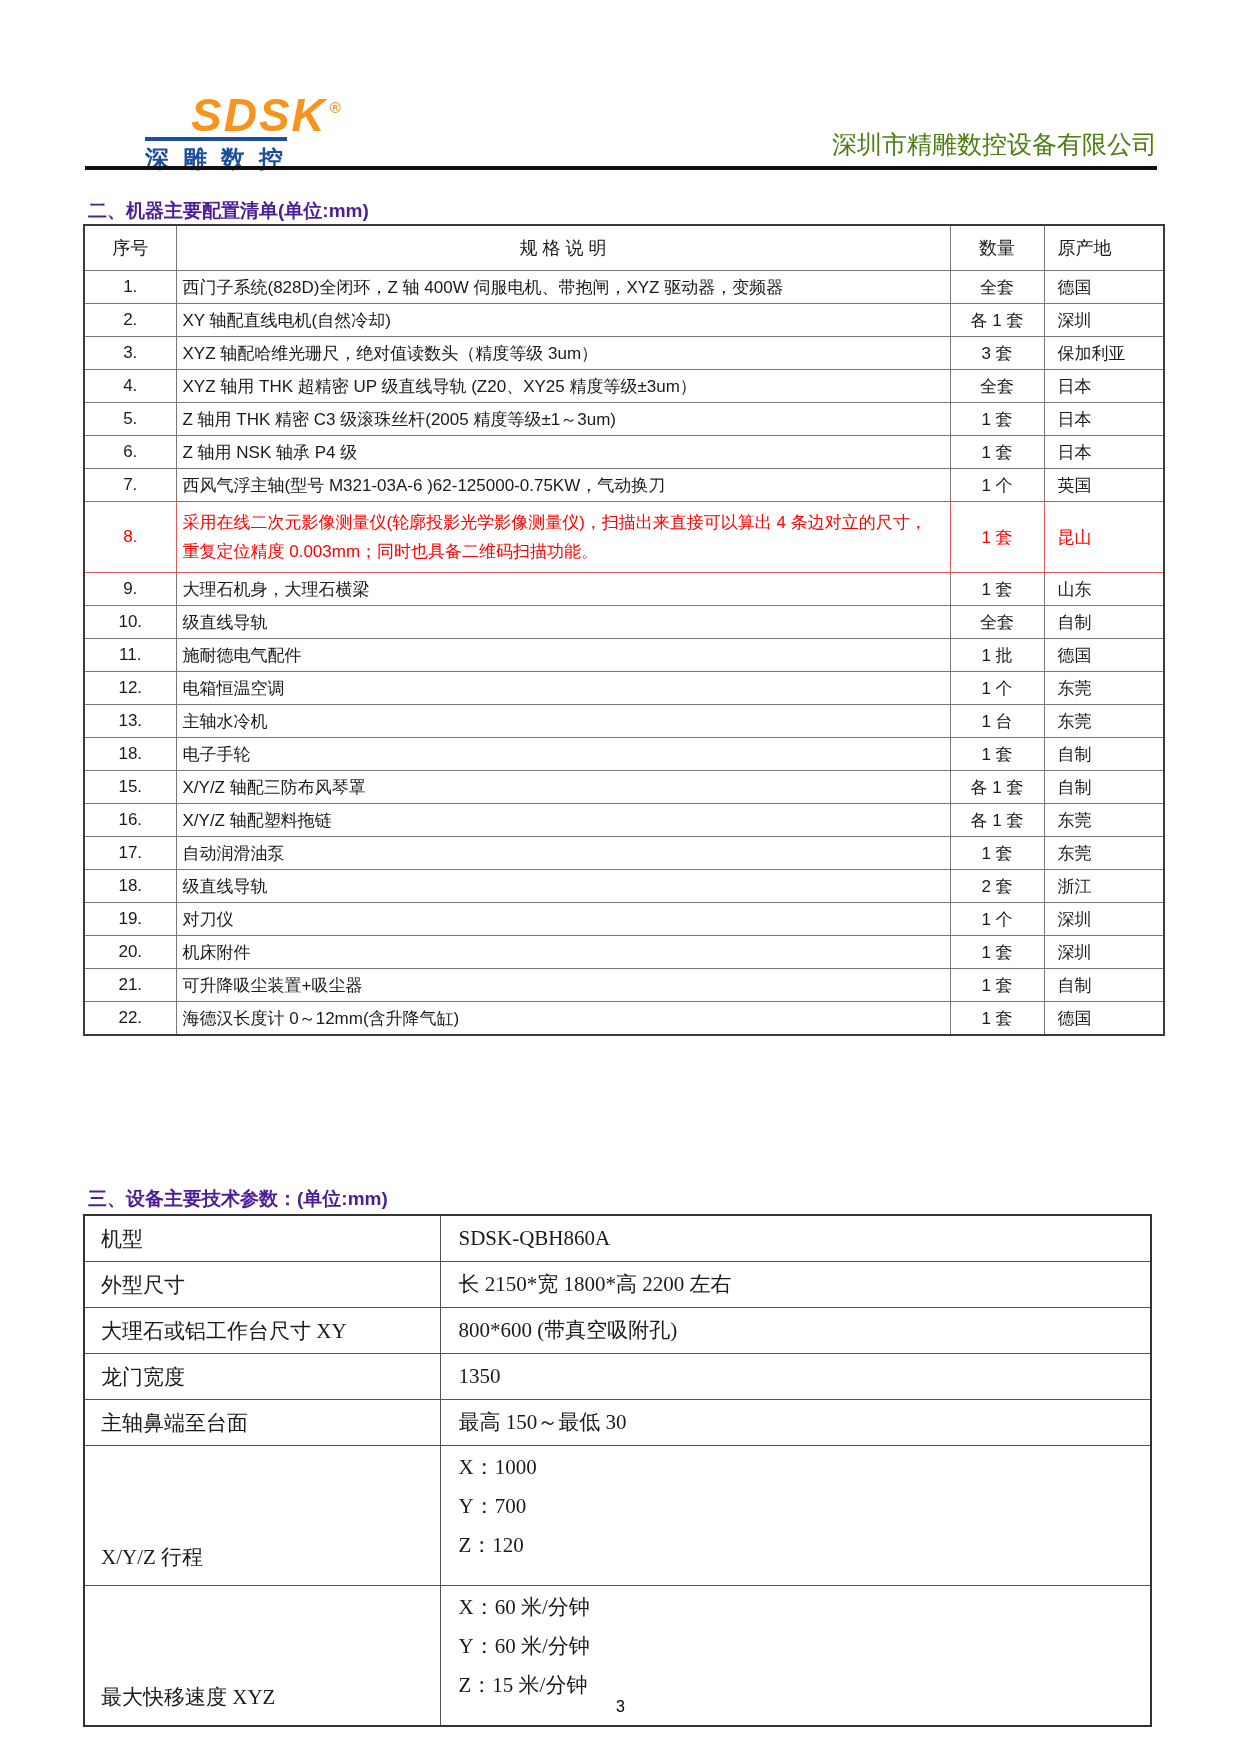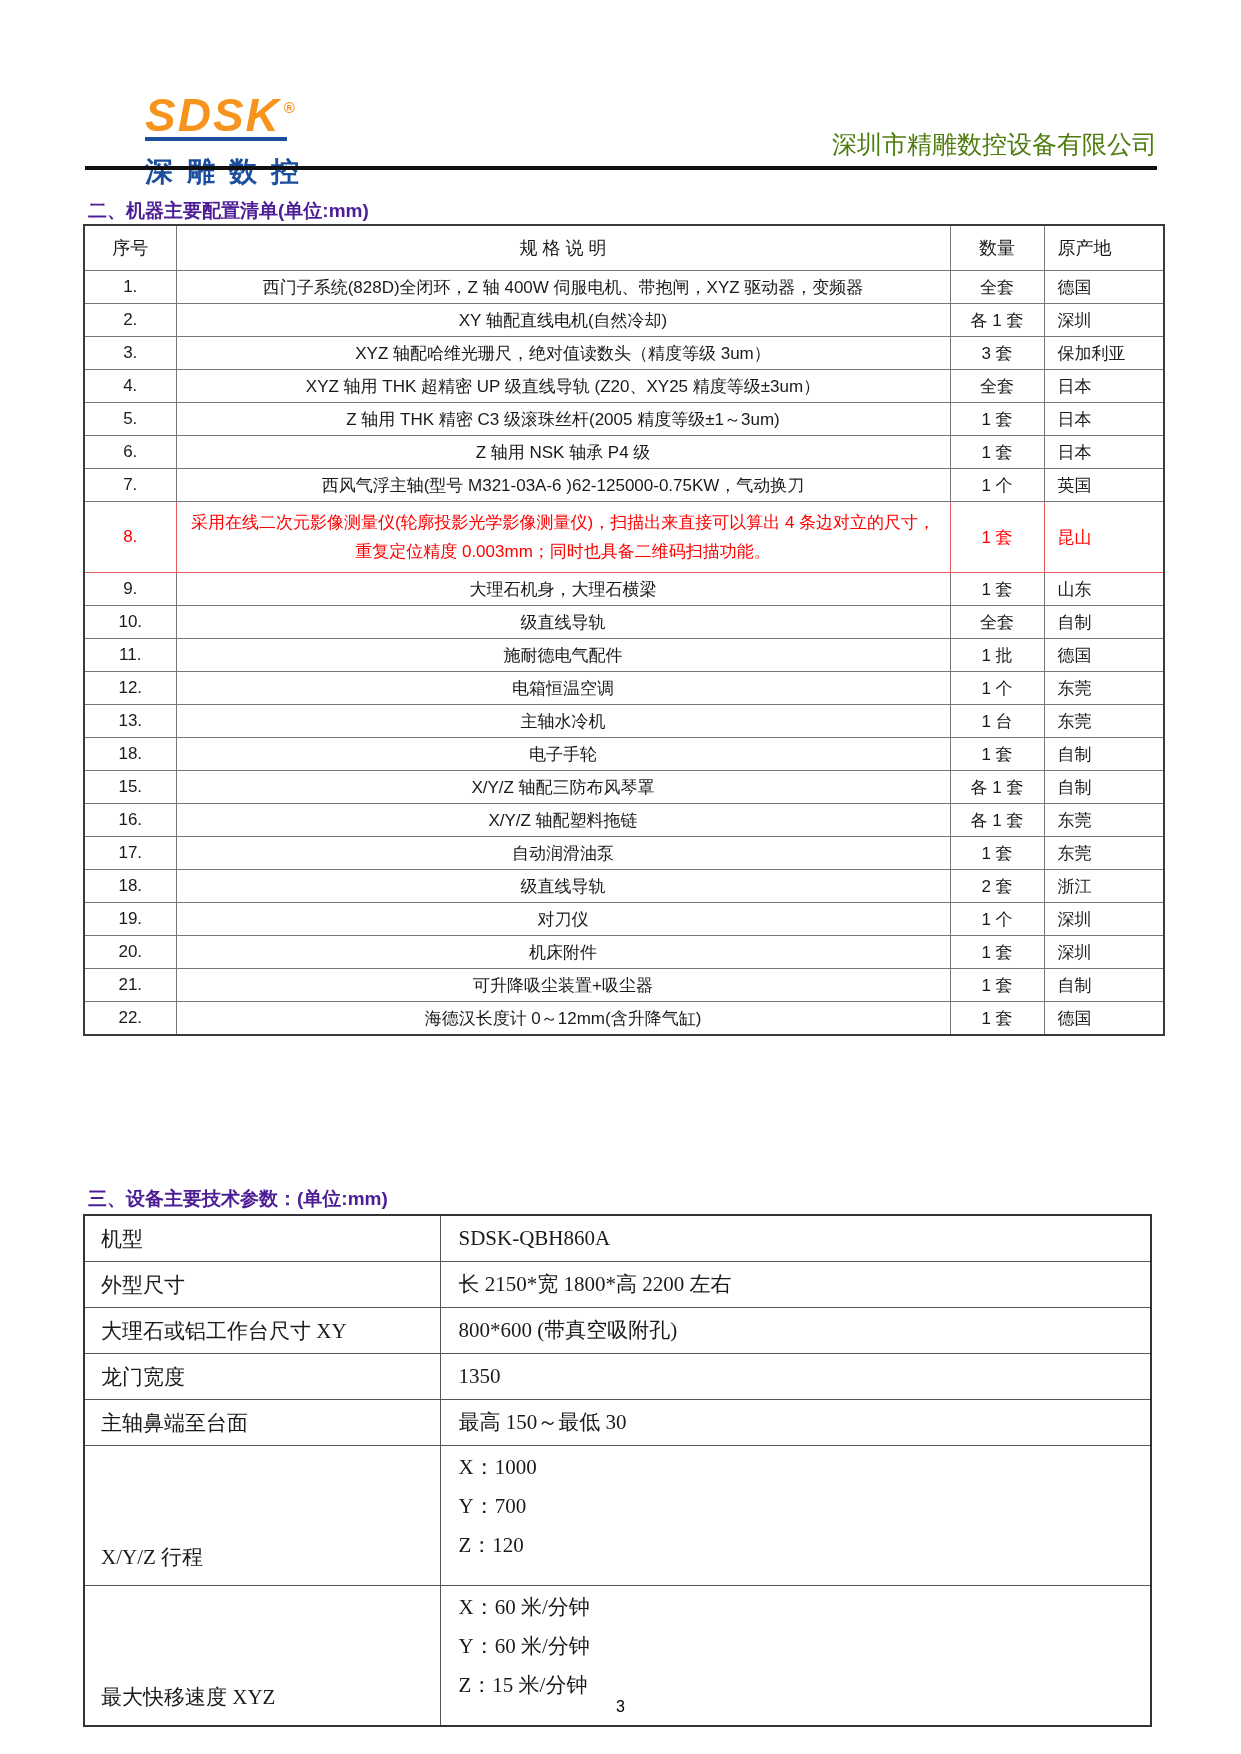--- a/index.html
+++ b/index.html
@@ -4,43 +4,43 @@
 <style>
   html,body{margin:0;padding:0;}
   body{
     width:1241px;height:1754px;position:relative;background:#ffffff;
     font-family:"Liberation Sans",sans-serif;color:#1a1a1a;
     -webkit-font-smoothing:antialiased;
   }
   
   .logo{position:absolute;left:145px;top:88px;width:220px;}
   .logo-word{font-family:"Liberation Sans",sans-serif;font-weight:bold;font-style:italic;
-    font-size:46px;line-height:40px;color:#F7941D;letter-spacing:2px;}
+    font-size:46px;line-height:40px;color:#F7941D;letter-spacing:2px;margin-left:46px;}
   .logo-reg{font-size:15px;font-style:normal;color:#F7941D;vertical-align:18px;margin-left:3px;}
   .logo-rule{height:4px;background:#1C4E9E;width:142px;margin-top:2px;}
-  .logo-sub{margin-top:12px;font-weight:bold;font-size:28px;color:#1C4E9E;letter-spacing:14px;white-space:nowrap;}
+  .logo-sub{margin-top:2px;font-weight:bold;font-size:24px;color:#1C4E9E;letter-spacing:14px;white-space:nowrap;}
   .company{position:absolute;top:128px;right:84px;font-family:"Liberation Serif",serif;
     font-size:25px;color:#4d7c0f;}
   .head-rule{position:absolute;left:85px;top:166px;width:1072px;height:4px;background:#101010;}
 
   
   .sec-title{position:absolute;left:88px;font-weight:bold;font-size:19px;color:#4c1d95;}
   #sec2-title{top:198px;}
   #sec3-title{top:1186px;}
 
   
   table{border-collapse:collapse;table-layout:fixed;}
   #t1{position:absolute;left:83px;top:224px;width:1080px;
       font-size:17px;}
   #t1 th,#t1 td{border:1px solid #777;padding:0 6px;overflow:hidden;}
   #t1{border:2px solid #3a3a3a;}
   #t1 th{height:44px;font-weight:normal;font-size:18px;text-align:center;}
   #t1 td{height:32px;}
   #t1 .c-no{text-align:center;}
-  #t1 .c-spec{text-align:center;white-space:nowrap;}
+  #t1 .c-spec{text-align:left;white-space:nowrap;}
   #t1 .c-qty{text-align:center;white-space:nowrap;}
   #t1 .c-origin{text-align:left;padding-left:13px;white-space:nowrap;}
   #t1 tr.red-row td{color:#FF0000;border-color:#e05a5a;height:64px;}
   #t1 tr.red-row .c-spec{white-space:normal;line-height:29px;padding-top:3px;padding-bottom:3px;}
 
   
   #t2{position:absolute;left:83px;top:1214px;width:1067px;
       font-family:"Liberation Serif",serif;font-size:21px;border:2px solid #333;}
   #t2 td{border:1px solid #555;padding:0;}
   #t2 .lbl{padding-left:16px;vertical-align:middle;}

